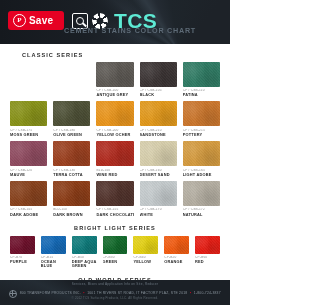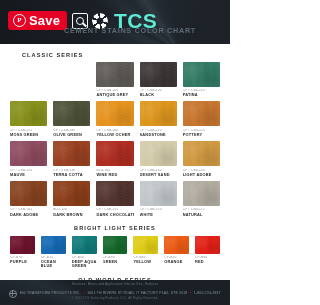--- a/index.html
+++ b/index.html
@@ -41,21 +41,21 @@
     cursor:pointer;
   }
   .pin-ico{
     width:11px;height:11px;border-radius:50%;
     border:1.3px solid #fff;
     display:flex;align-items:center;justify-content:center;
     font-size:7px;color:#fff;font-weight:700;line-height:1;
     font-family:"Liberation Serif",serif;
     flex:0 0 auto;
   }
-  .save-txt{color:#fff;font-size:13px;font-weight:700;letter-spacing:.2px;line-height:1;}
+  .save-txt{color:#fff;font-size:10px;font-weight:700;letter-spacing:.2px;line-height:1;}
 
   .brand{
     position:absolute;left:72px;top:10px;
     display:flex;align-items:center;gap:4px;
   }
   .logo-sq{
     width:16px;height:16px;border:1.6px solid #fff;border-radius:2px;
     position:relative;flex:0 0 auto;box-sizing:border-box;
   }
   .logo-sq:before{

